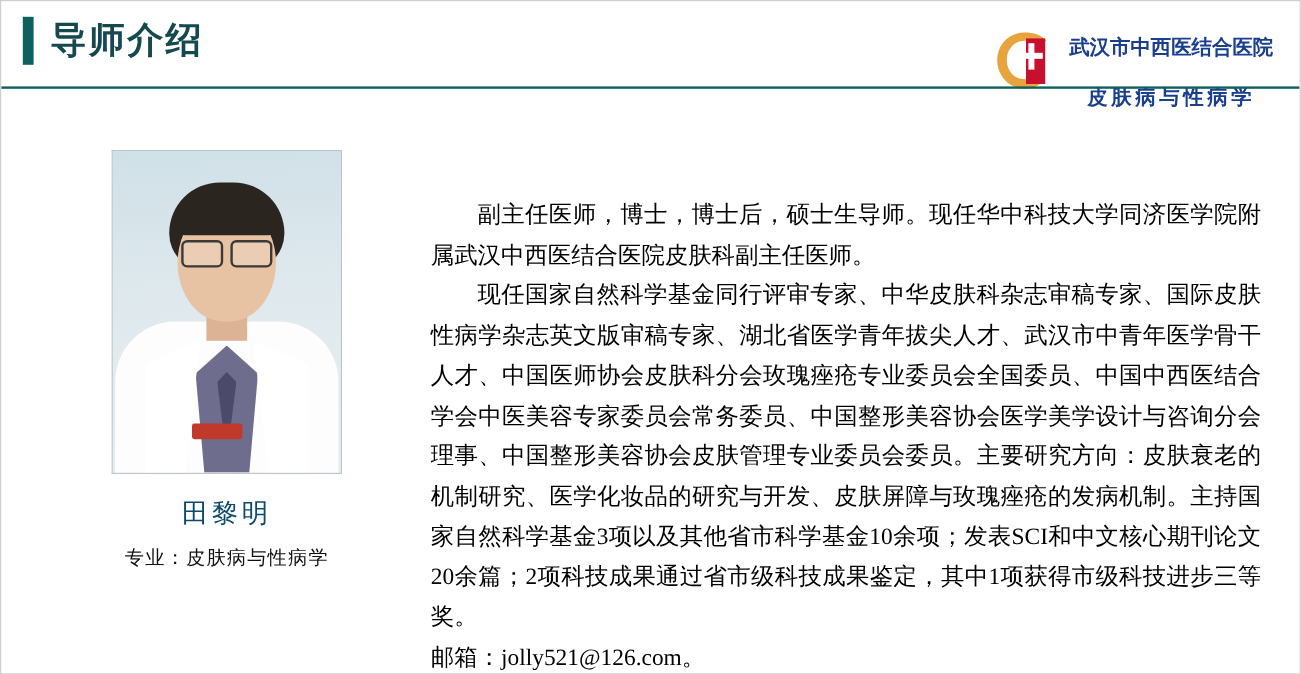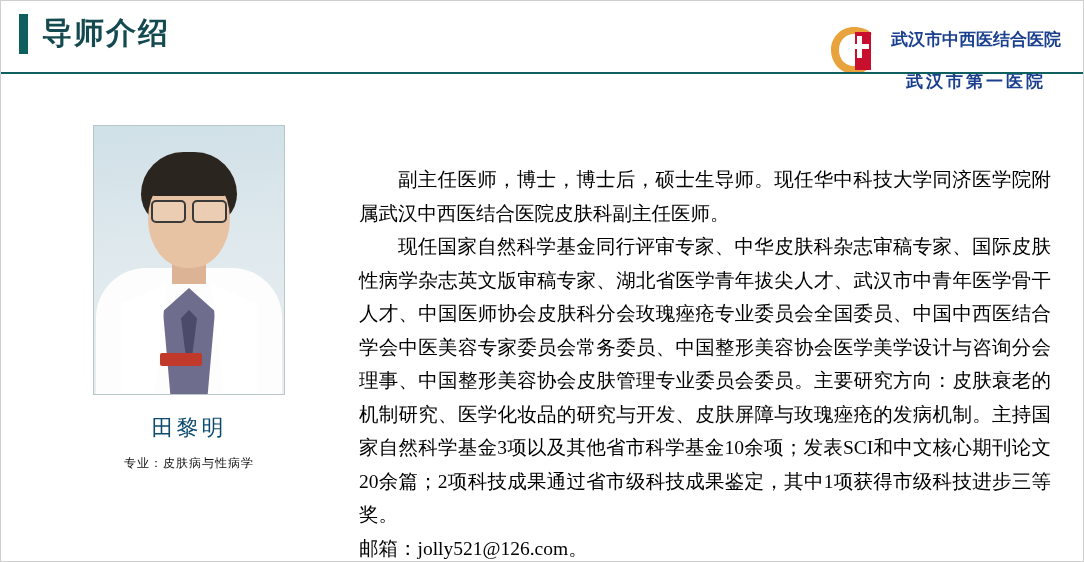--- a/index.html
+++ b/index.html
@@ -217,21 +217,21 @@
     clip-path: polygon(0 0, 100% 18%, 100% 100%, 28% 100%);
   }
   .person-name {
     margin-top: 18px;
     font-size: 22px;
     letter-spacing: 3px;
     color: #0c4a6e;
   }
   .person-major {
     margin-top: 12px;
-    font-size: 12px;
+    font-size: 16px;
     letter-spacing: 1px;
     color: #111;
   }
   .bio {
     position: absolute;
     left: 358px;
     top: 86px;
     width: 692px;
     font-size: 19.5px;
     line-height: 1.72;
@@ -259,21 +259,21 @@
     <div class="brand-logo">
       <svg width="54" height="54" viewBox="0 0 54 54" aria-hidden="true">
         <path d="M27 3 C14 3 4 13 4 26 C4 39 14 50 27 50 C33 50 38 48 42 44 L34 40 C32 41 30 42 27 42 C18 42 12 35 12 26 C12 17 18 10 27 10 C31 10 35 12 37 14 L45 10 C41 5 34 3 27 3 Z" fill="#e8a33d"></path>
         <rect x="28" y="8" width="16" height="38" fill="#c8102e"></rect>
         <rect x="22" y="20" width="20" height="5" fill="#ffffff"></rect>
         <rect x="30" y="12" width="5" height="22" fill="#ffffff"></rect>
       </svg>
     </div>
     <div class="brand-text">
       <div class="brand-line1">武汉市中西医结合医院</div>
-      <div class="brand-line2">武汉市第一医院</div>
+      <div class="brand-line2">皮肤病与性病学</div>
     </div>
   </div>
 
   <div class="header-rule"></div>
 </div>
 
 <div class="content">
 
   <div class="profile">
     <div class="photo">

